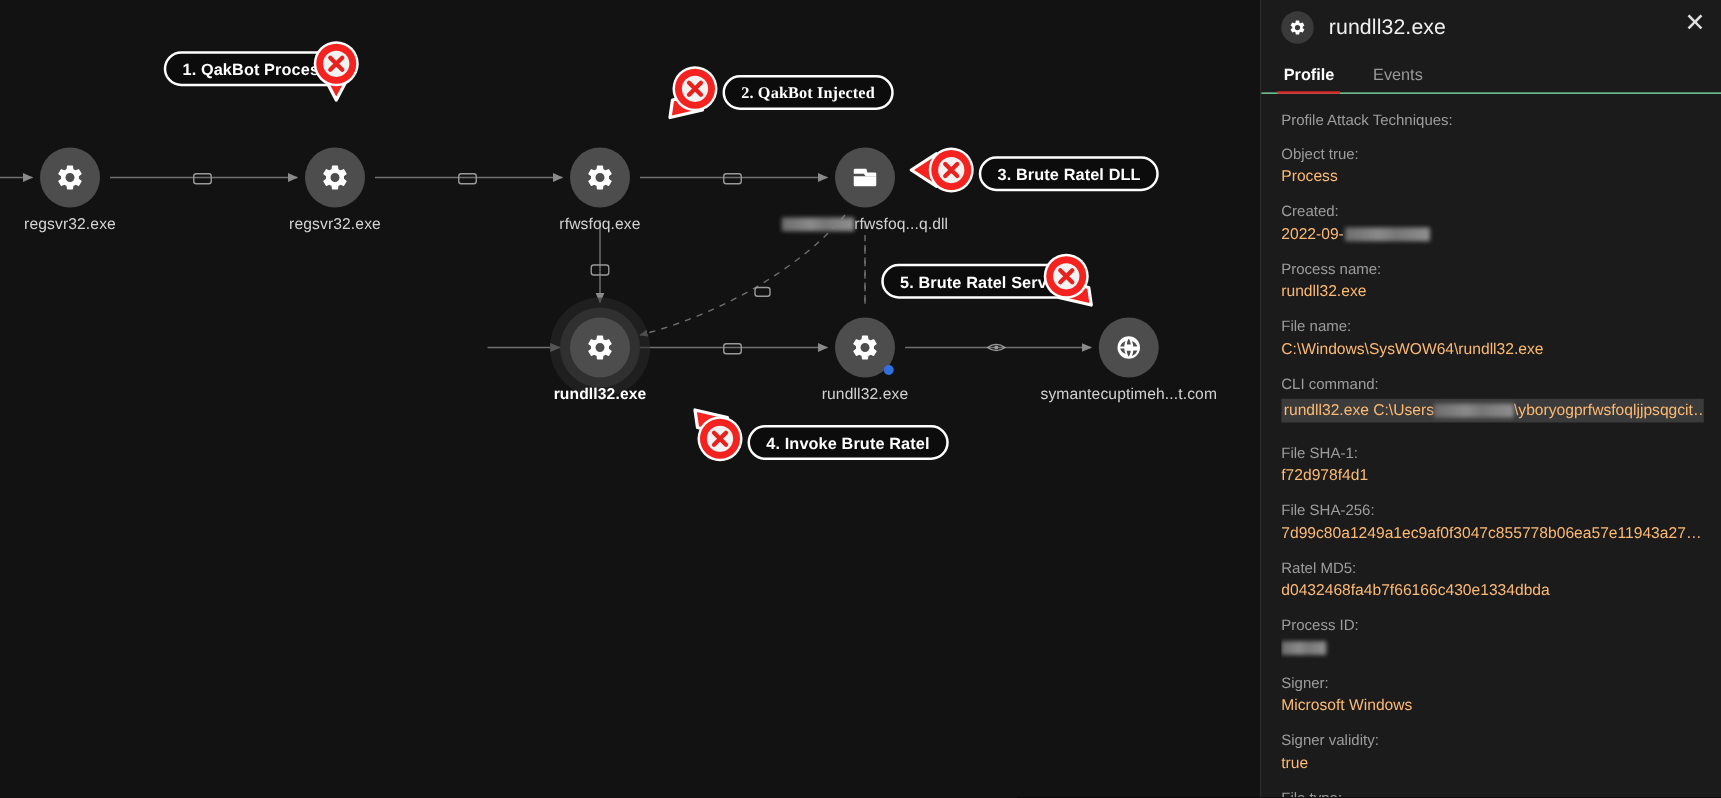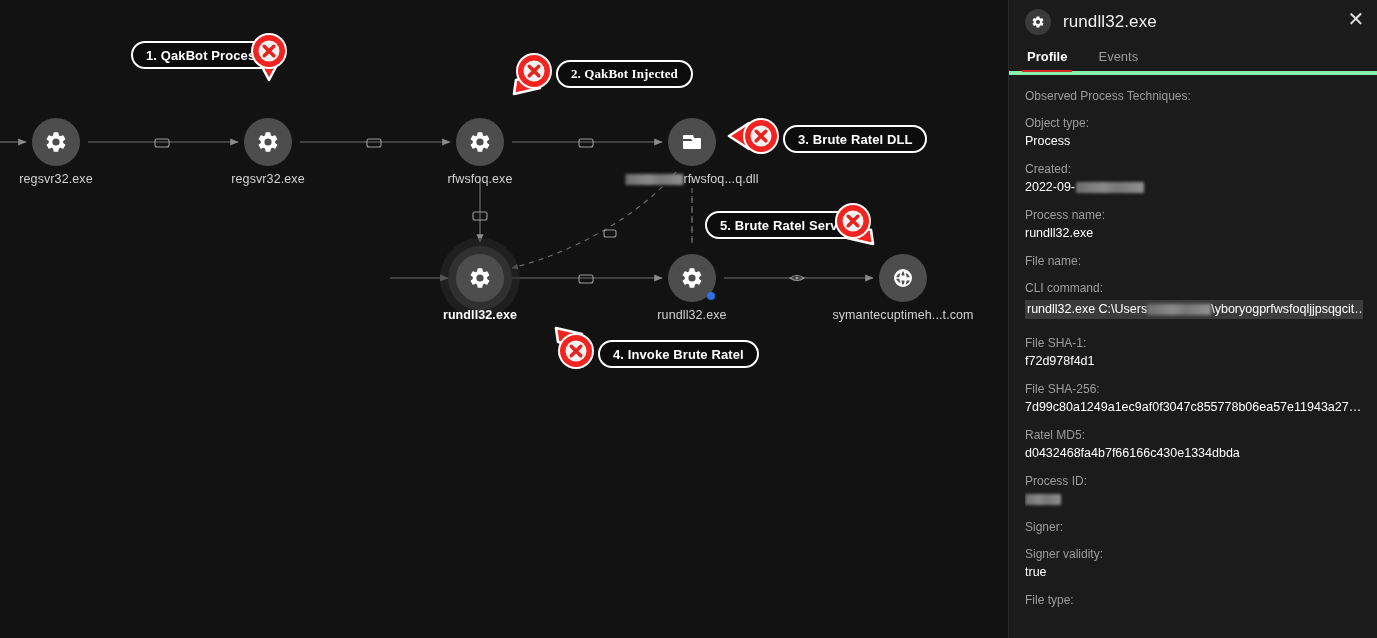--- a/index.html
+++ b/index.html
@@ -37,29 +37,29 @@
   
   #panel { position:absolute; left:1008px; top:0; width:369px; height:638px; background:#1b1b1b;
            border-left:1px solid #2b2b2b; overflow:hidden; }
   #panel-head { position:relative; height:44px; display:flex; align-items:center; padding:0 14px 0 16px; }
   .head-icon { width:26px; height:26px; border-radius:50%; background:#3a3a3a; display:flex; align-items:center;
                justify-content:center; flex:0 0 26px; }
   .head-icon svg { width:14px; height:14px; fill:#fff; }
   #panel-title { margin-left:12px; color:#f0f0f0; font-size:17px; letter-spacing:.1px; }
   #close-btn { position:absolute; right:6px; top:4px; width:30px; height:30px; display:flex; align-items:center;
                justify-content:center; color:#e0e0e0; font-size:20px; line-height:1; cursor:pointer; }
-  #tabs { display:flex; padding:0 16px; height:31px; border-bottom:4px solid #86efac; align-items:flex-end; }
+  #tabs { display:flex; padding:0 16px; height:31px; border-bottom:1px solid #86efac; align-items:flex-end; }
   .tab { font-size:13px; color:#9a9a9a; padding:0 2px 7px; margin-right:27px; position:relative; cursor:pointer; }
   .tab.active { color:#ffffff; font-weight:bold; }
   .tab.active::after { content:""; position:absolute; left:-3px; right:-3px; bottom:-1px; height:2px; background:#d6262a; }
 
   #panel-body { position:absolute; left:0; top:76px; right:0; bottom:0; padding:12px 14px 0 16px; overflow:hidden; }
   .field { margin-bottom:11px; }
   .flabel { font-size:12px; color:#9d9d9d; line-height:16px; }
-  .fvalue { font-size:12.5px; color:#ffffff; line-height:17px; margin-top:2px; white-space:nowrap;
+  .fvalue { font-size:12.5px; color:#fdba74; line-height:17px; margin-top:2px; white-space:nowrap;
             overflow:hidden; text-overflow:ellipsis; }
   .fvalue.hl { background:#3b3b3b; display:inline-block; max-width:347px; padding:1px 2px; }
 </style>
 </head>
 <body>
 
 <div id="app">
 
   <div id="graph">
 
@@ -181,21 +181,21 @@
               <svg viewBox="0 0 52 52">
                 <path d="M16,33 L36,33 L26,52 Z" fill="#f4231f" stroke="#ffffff" stroke-width="2.6" stroke-linejoin="round"></path>
                 <circle cx="26" cy="23" r="18" fill="#ffffff"></circle>
                 <circle cx="26" cy="23" r="16" fill="#f4231f"></circle>
                 <circle cx="26" cy="23" r="10.5" fill="#f2f2f2"></circle>
                 <path d="M21.2 18.2 L30.8 27.8 M30.8 18.2 L21.2 27.8" stroke="#e8211c" stroke-width="3.4" stroke-linecap="round"></path>
               </svg>
             </div>
           </div>
         </div>
-        <div class="callout" style="left: 508px; top: 48px; font-family: Liberation Serif, serif;">
+        <div class="callout" style="left: 530px; top: 48px; font-family: Liberation Serif, serif;">
           <div class="pin">
             <svg viewBox="0 0 52 52">
               <path d="M16,30 L32,40 L6,46 L8,32 Z" fill="#f4231f" stroke="#ffffff" stroke-width="2.6" stroke-linejoin="round"></path>
               <circle cx="26" cy="23" r="18" fill="#ffffff"></circle>
               <circle cx="26" cy="23" r="16" fill="#f4231f"></circle>
               <circle cx="26" cy="23" r="10.5" fill="#f2f2f2"></circle>
               <path d="M21.2 18.2 L30.8 27.8 M30.8 18.2 L21.2 27.8" stroke="#e8211c" stroke-width="3.4" stroke-linecap="round"></path>
             </svg>
           </div>
           <div style="position:absolute;left:48px;top:12px">
@@ -259,36 +259,37 @@
       <span id="close-btn">✕</span>
     </div>
 
     <div id="tabs">
         <div class="tab active">Profile</div>
         <div class="tab">Events</div>
       </div>
 
     <div id="panel-body">
         <div class="field">
-          <div class="flabel">Observed Process Techniques:</div>
-        </div>
-        <div class="field">
-          <div class="flabel">Object type:</div>
+          <div class="flabel">Profile Attack Techniques:</div>
+        </div>
+        <div class="field">
+          <div class="flabel">Object true:</div>
           <div class="fvalue">Process</div>
         </div>
         <div class="field">
           <div class="flabel">Created:</div>
           <div class="fvalue">2022-09-<span class="blurbox" style="width:68px;height:11px;margin-left:1px"></span></div>
         </div>
         <div class="field">
           <div class="flabel">Process name:</div>
           <div class="fvalue">rundll32.exe</div>
         </div>
         <div class="field">
           <div class="flabel">File name:</div>
+          <div class="fvalue">C:\Windows\SysWOW64\rundll32.exe</div>
         </div>
         <div class="field">
           <div class="flabel">CLI command:</div>
           <div class="fvalue"><span class="fvalue hl" style="white-space:nowrap;overflow:hidden;max-width:347px;">rundll32.exe C:\Users<span class="blurbox" style="width:64px;height:11px"></span>\yboryogprfwsfoqljjpsqgcitgq.dll,...</span></div>
         </div>
         <div class="field">
           <div class="flabel">File SHA-1:</div>
           <div class="fvalue">f72d978f4d1</div>
         </div>
         <div class="field">
@@ -298,20 +299,21 @@
         <div class="field">
           <div class="flabel">Ratel MD5:</div>
           <div class="fvalue">d0432468fa4b7f66166c430e1334dbda</div>
         </div>
         <div class="field">
           <div class="flabel">Process ID:</div>
           <div class="fvalue"><span class="blurbox" style="width:36px;height:11px"></span></div>
         </div>
         <div class="field">
           <div class="flabel">Signer:</div>
+          <div class="fvalue">Microsoft Windows</div>
         </div>
         <div class="field">
           <div class="flabel">Signer validity:</div>
           <div class="fvalue">true</div>
         </div>
         <div class="field">
           <div class="flabel">File type:</div>
         </div>
       </div>
 

